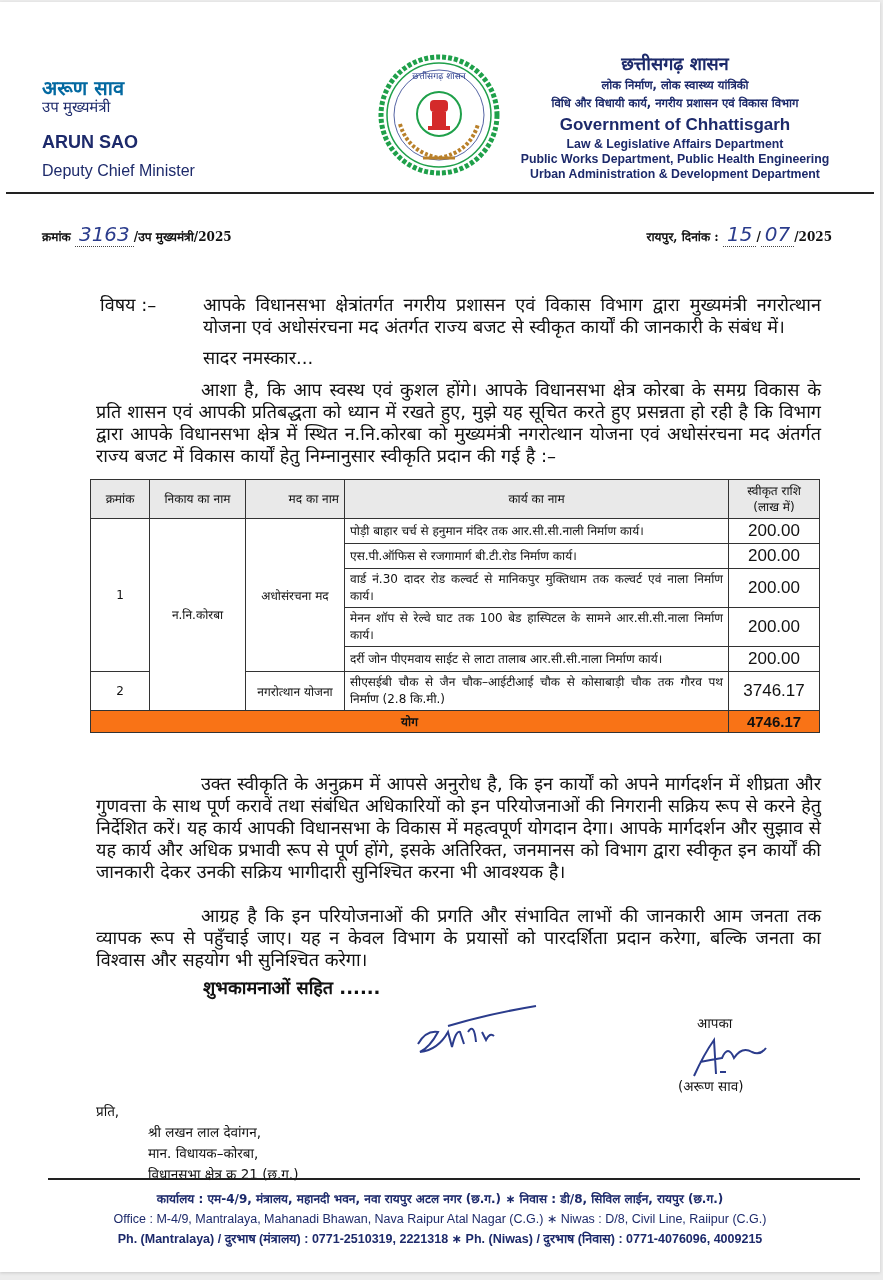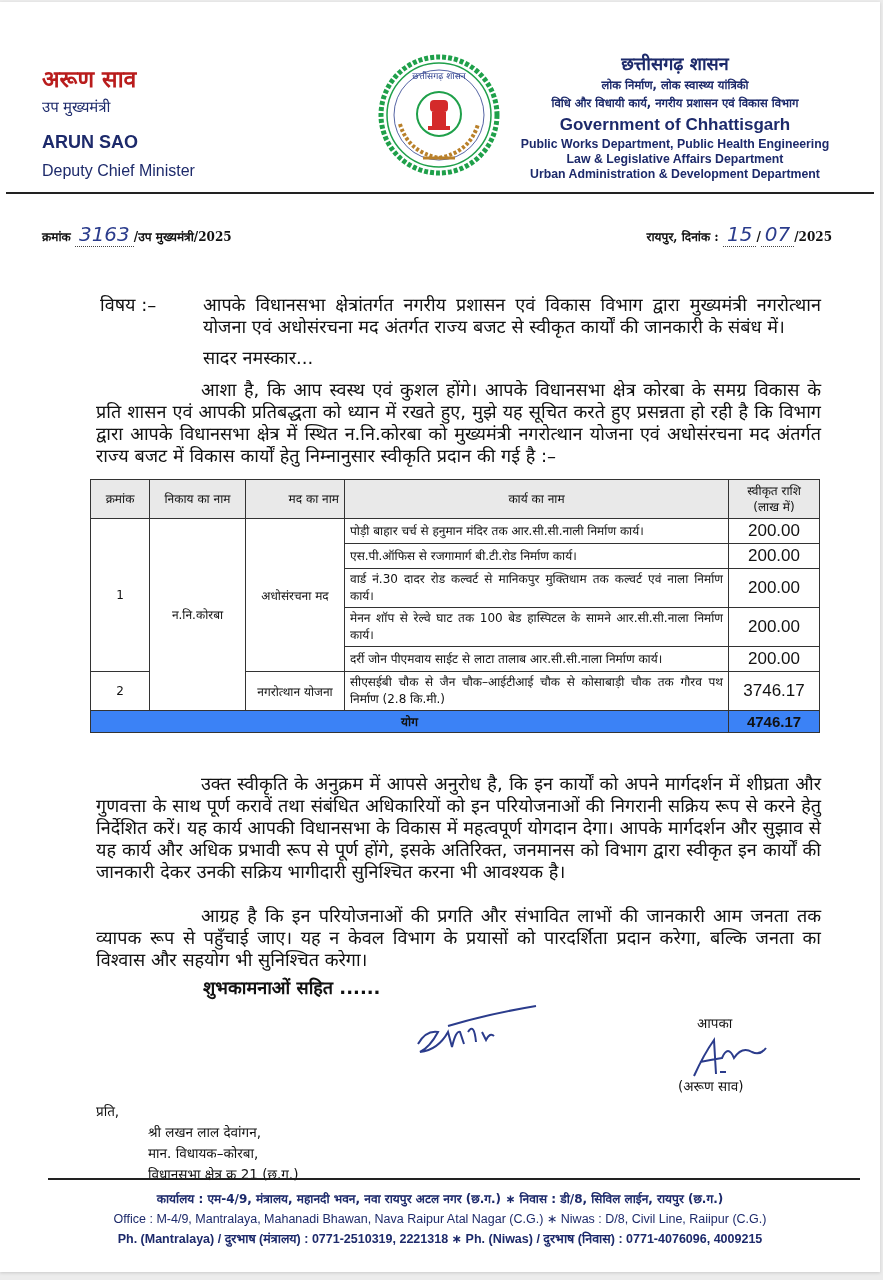--- a/index.html
+++ b/index.html
@@ -7,21 +7,21 @@
     width: 883px; height: 1280px; background: #ececec; position: relative; overflow: hidden;
     font-family: "Liberation Sans", "DejaVu Sans", sans-serif; color: #111;
   }
   .page {
     position: absolute; left: 0; top: 2px; width: 880px; height: 1270px; background: #fff;
     box-shadow: 0 1px 3px rgba(0,0,0,0.15);
   }
   .abs { position: absolute; }
 
   
-  .lh-hi-name { left: 42px; top: 60px; font-size: 23px; font-weight: bold; color: #b91c1c; font-family: "DejaVu Sans", sans-serif; }
+  .lh-hi-name { left: 42px; top: 72px; font-size: 20px; font-weight: bold; color: #0369a1; font-family: "DejaVu Sans", sans-serif; }
   .lh-hi-title { left: 42px; top: 94px; font-size: 15px; color: #1d2a6b; font-family: Liberation Sans, sans-serif; }
   .lh-en-name { left: 42px; top: 130px; font-size: 18px; font-weight: bold; color: #1d2a6b; }
   .lh-en-title { left: 42px; top: 160px; font-size: 16px; color: #1d2a6b; }
 
   
   .emblem { left: 378px; top: 52px; width: 122px; height: 122px; }
 
   
   .lh-right { right: 40px; top: 50px; text-align: center; width: 330px; color: #1d2a6b; }
   .lh-right .g-hi { font-size: 18px; font-weight: bold; font-family: "DejaVu Sans", sans-serif; line-height: 24px; }
@@ -41,21 +41,21 @@
   .greeting { left: 203px; top: 345px; }
   .para1 { left: 96px; top: 377px; width: 725px; text-indent: 105px; }
 
   table.works { position: absolute; left: 90px; top: 477px; width: 730px; border-collapse: collapse;
     font-family: "DejaVu Sans", sans-serif; font-size: 12px; }
   table.works th, table.works td { border: 1px solid #333; padding: 2px 5px; vertical-align: middle; }
   table.works thead th { background: #e9e9e9; font-weight: normal; text-align: center; line-height: 16px; height: 34px; }
   table.works td.amt { font-family: "Liberation Sans", sans-serif; font-size: 17px; text-align: center; width: 80px; }
   table.works td.work { text-align: justify; line-height: 17px; }
   table.works td.center { text-align: center; }
-  table.works tr.total td { background: #3b82f6; font-weight: bold; }
+  table.works tr.total td { background: #f97316; font-weight: bold; }
   table.works tr.total td.amt { font-family: "Liberation Sans", sans-serif; font-size: 15px; font-weight: bold; }
 
   .para2 { left: 96px; top: 771px; width: 725px; text-indent: 105px; }
   .para3 { left: 96px; top: 903px; width: 725px; text-indent: 105px; }
   .closing { left: 203px; top: 975px; font-weight: bold; }
 
   .yours { left: 697px; top: 1012px; font-family: "DejaVu Sans", sans-serif; font-size: 13.5px; }
   .sign-name { left: 678px; top: 1075px; font-family: "DejaVu Sans", sans-serif; font-size: 13.5px; }
   .to-label { left: 96px; top: 1100px; font-family: "DejaVu Sans", sans-serif; font-size: 13.5px; }
   .to-lines { left: 148px; top: 1120px; font-family: "DejaVu Sans", sans-serif; font-size: 13.5px; line-height: 21px; }
@@ -88,22 +88,22 @@
       <path d="M45 104 L77 104" stroke="#b9802a" stroke-width="3"></path>
       <text x="61" y="25" text-anchor="middle" font-size="9" fill="#2a3c8c" font-family="DejaVu Sans, sans-serif">छत्तीसगढ़ शासन</text>
     </svg>
   </div>
 
   <div class="abs lh-right">
     <div class="g-hi">छत्तीसगढ़ शासन</div>
     <div class="d-hi">लोक निर्माण, लोक स्वास्थ्य यांत्रिकी</div>
     <div class="d-hi">विधि और विधायी कार्य, नगरीय प्रशासन एवं विकास विभाग</div>
     <div class="g-en">Government of Chhattisgarh</div>
+    <div class="d-en">Law &amp; Legislative Affairs Department</div>
     <div class="d-en">Public Works Department, Public Health Engineering</div>
-    <div class="d-en">Law &amp; Legislative Affairs Department</div>
     <div class="d-en">Urban Administration &amp; Development Department</div>
   </div>
 
   <div class="abs rule" style="top:190px;"></div>
 
   <div class="abs ref-line" style="left:42px;">
     <span>क्रमांक</span>
     <span class="handwrite">3163</span><span>/उप मुख्यमंत्री/2025</span>
   </div>
   <div class="abs ref-line" style="right:48px;">

